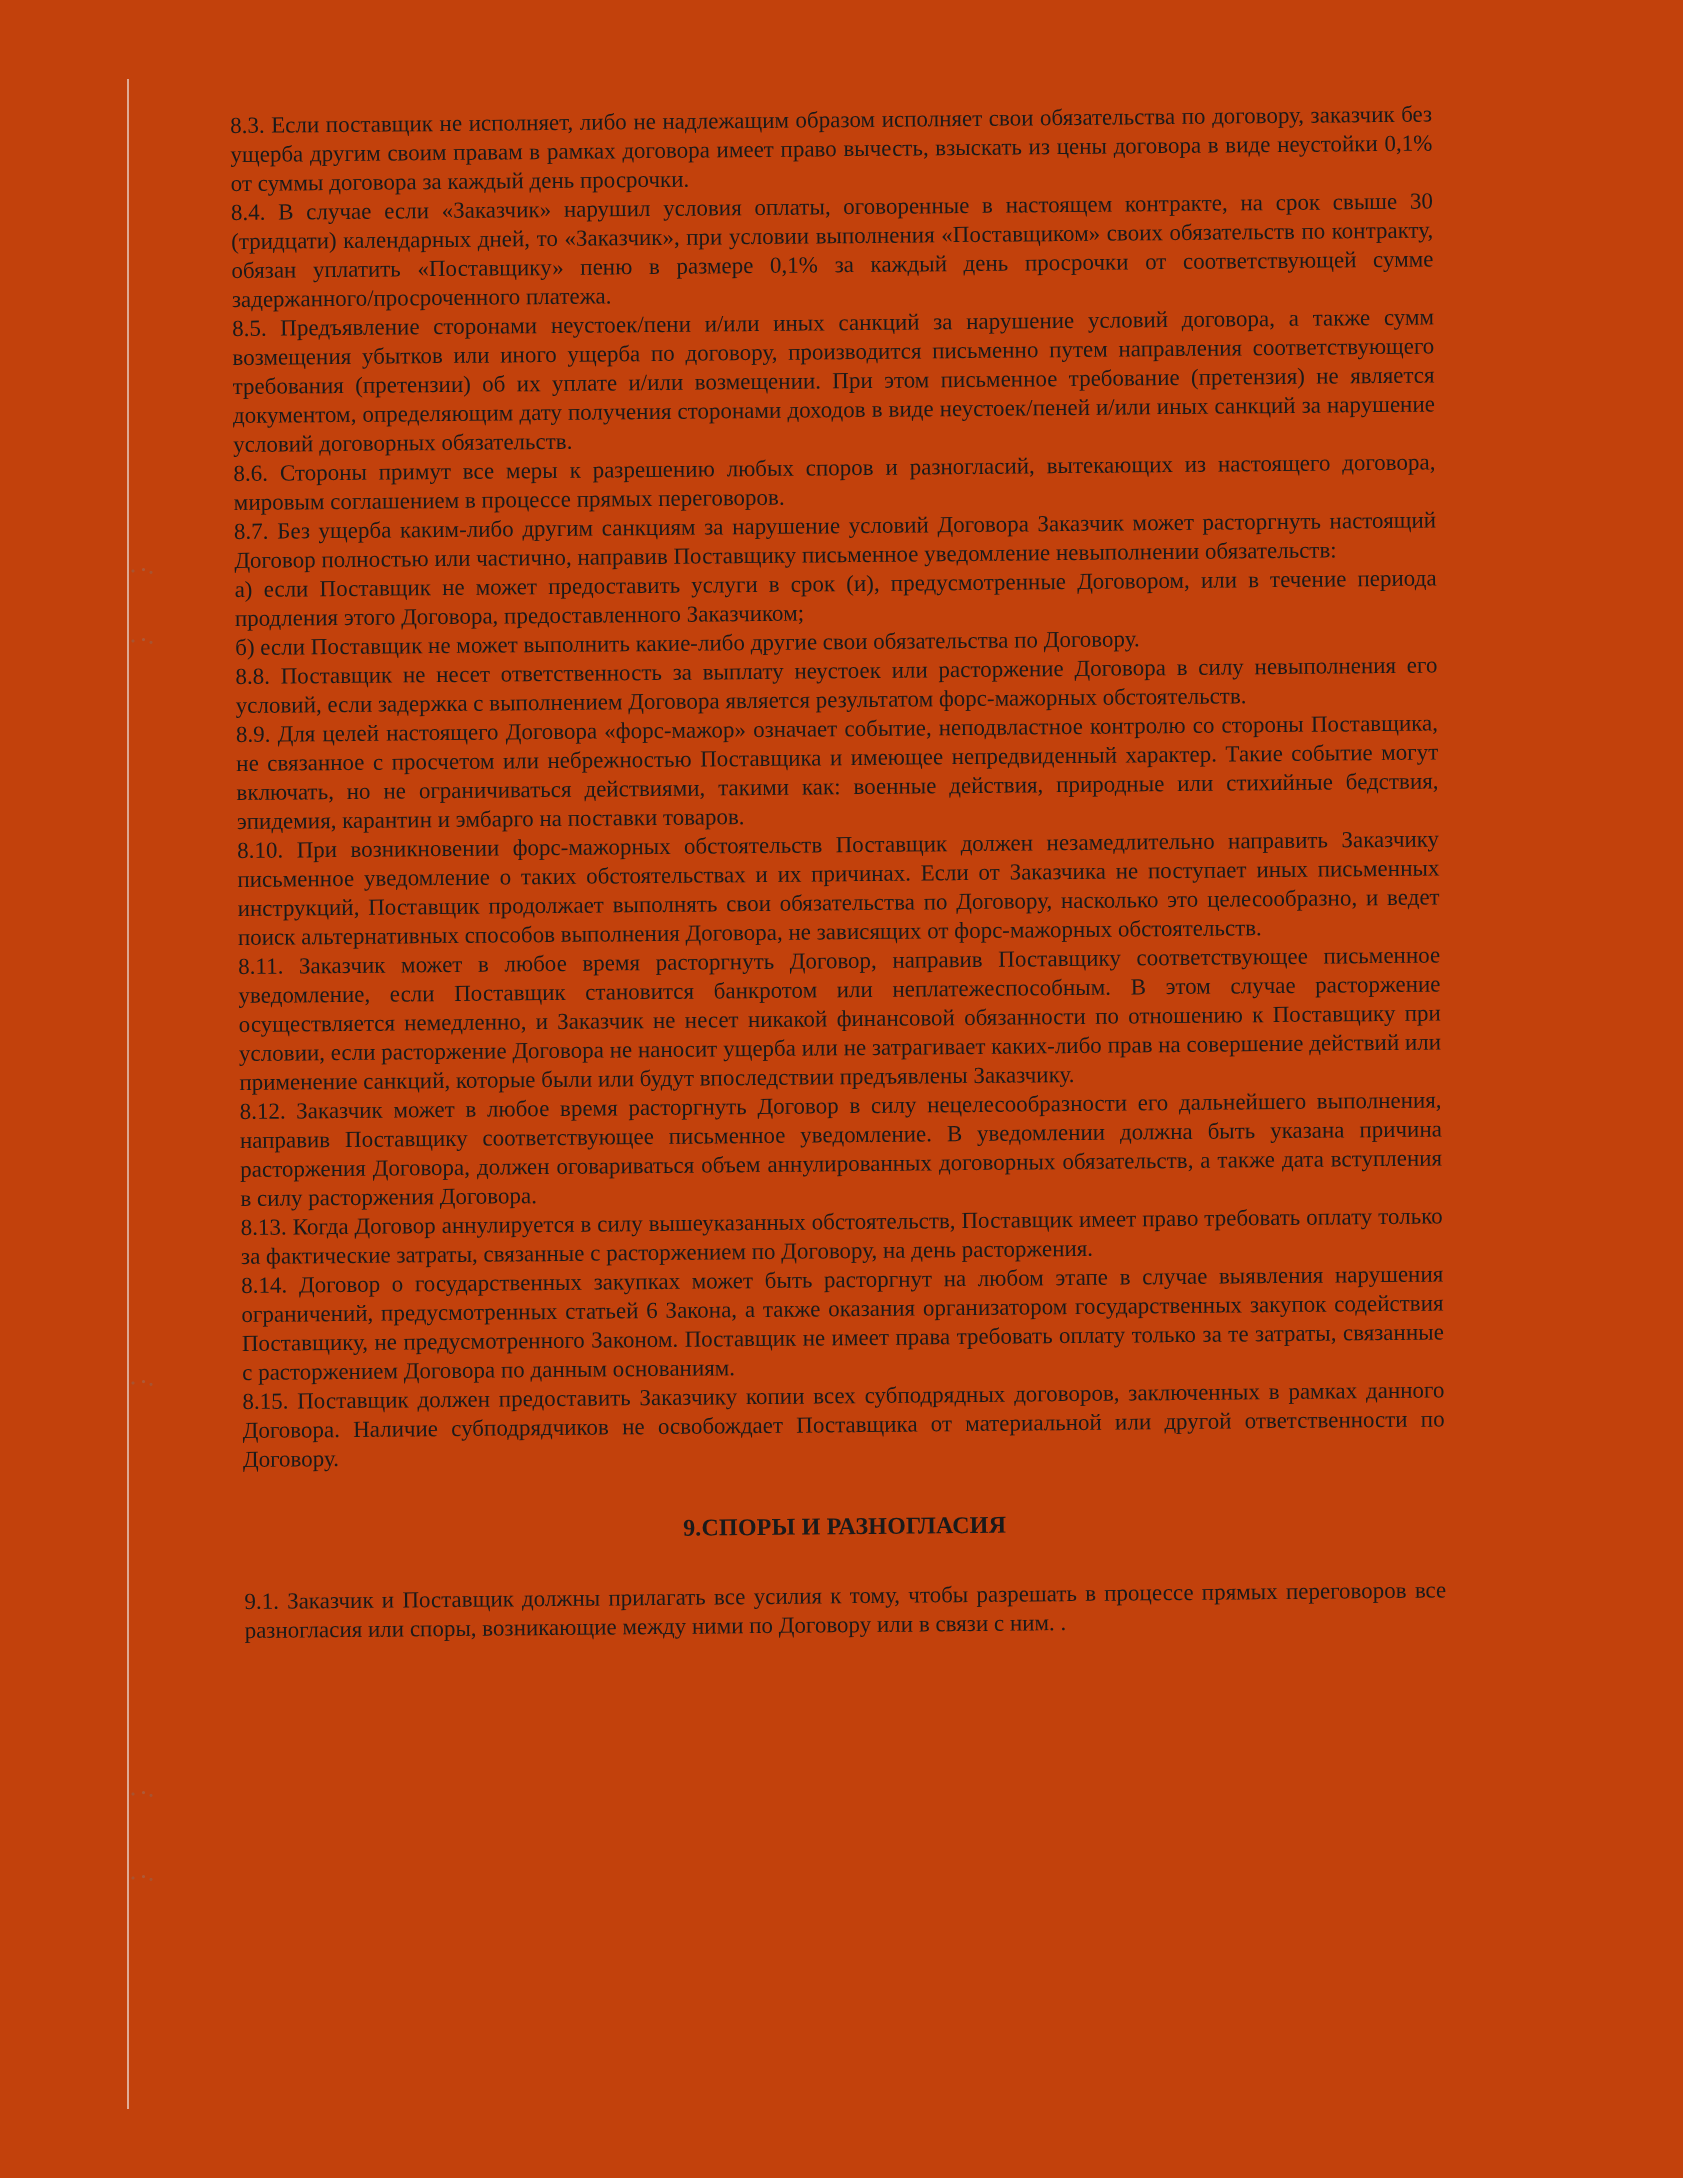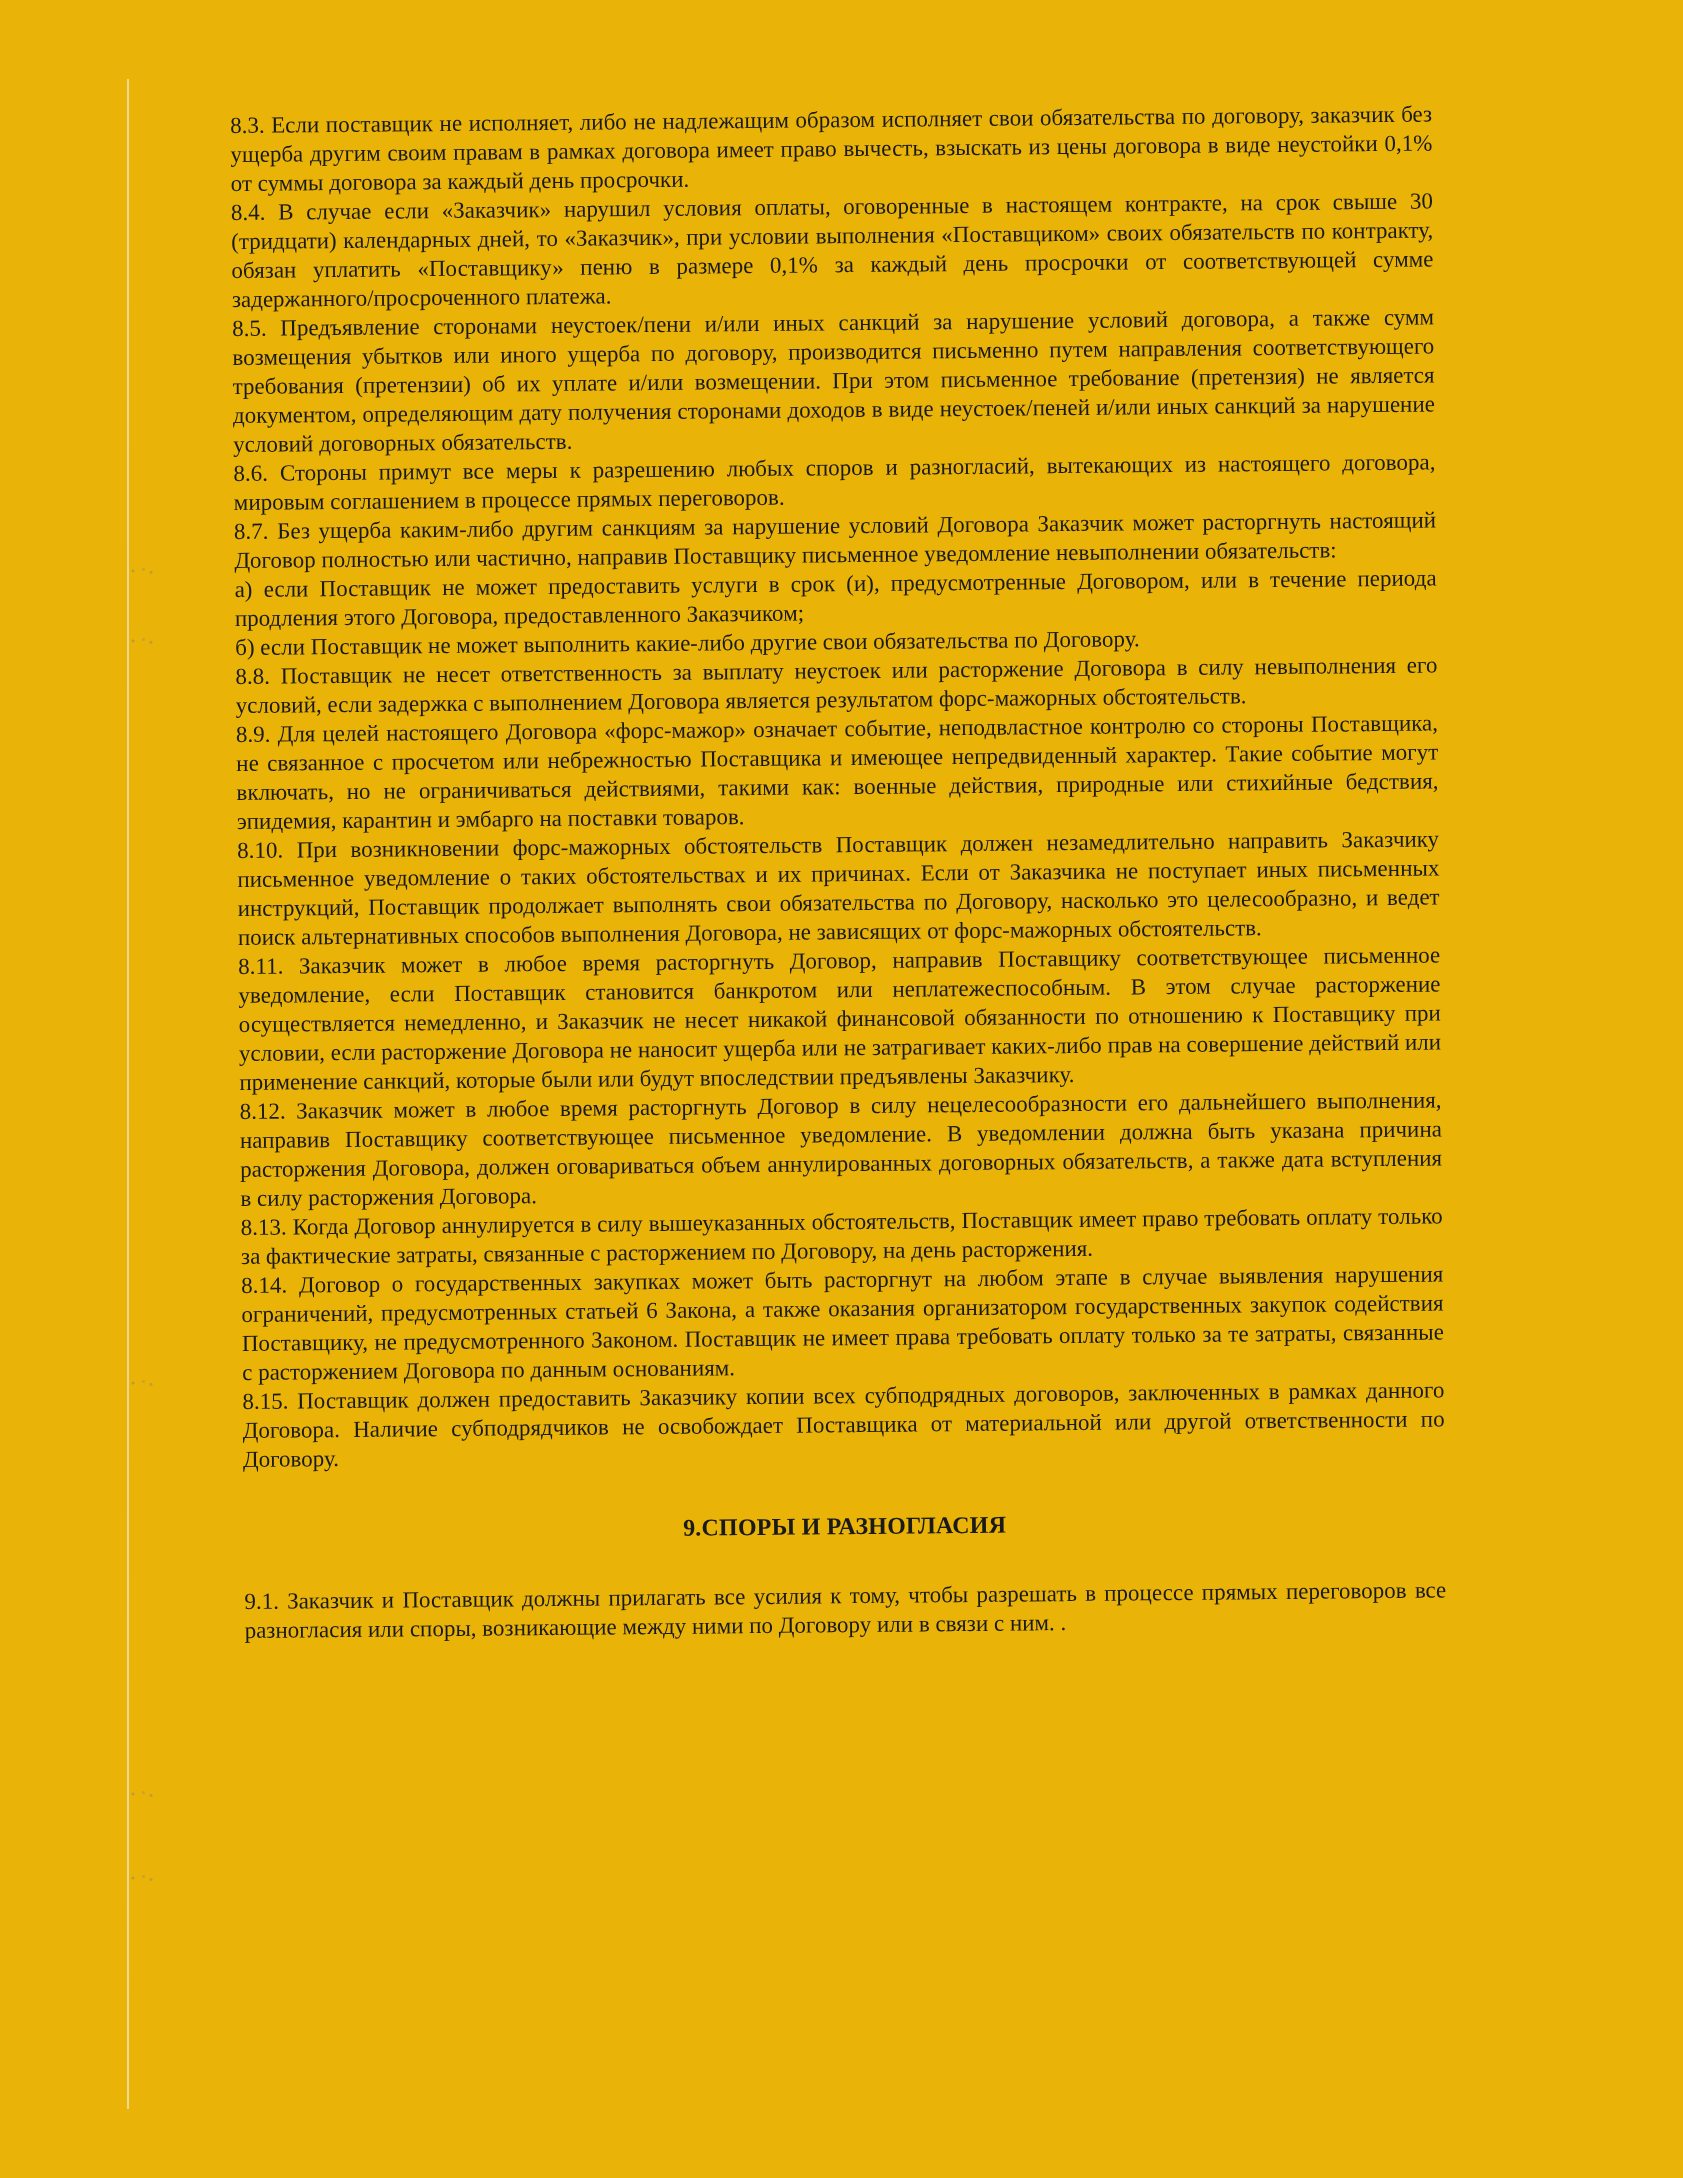--- a/index.html
+++ b/index.html
@@ -10,21 +10,21 @@
     body {
       width: 1683px;
       height: 2178px;
       position: relative;
       overflow: hidden;
     }
     .page {
       position: absolute;
       left: 0; top: 0;
       width: 1683px; height: 2178px;
-      background: #eab308;
+      background: #c2410c;
     }
     .content {
       position: absolute;
       left: 230px;
       top: 111px;
       width: 1202px;
       font-family: "Liberation Serif", serif;
       font-size: 23px;
       line-height: 29px;
       color: #1a1a1a;

